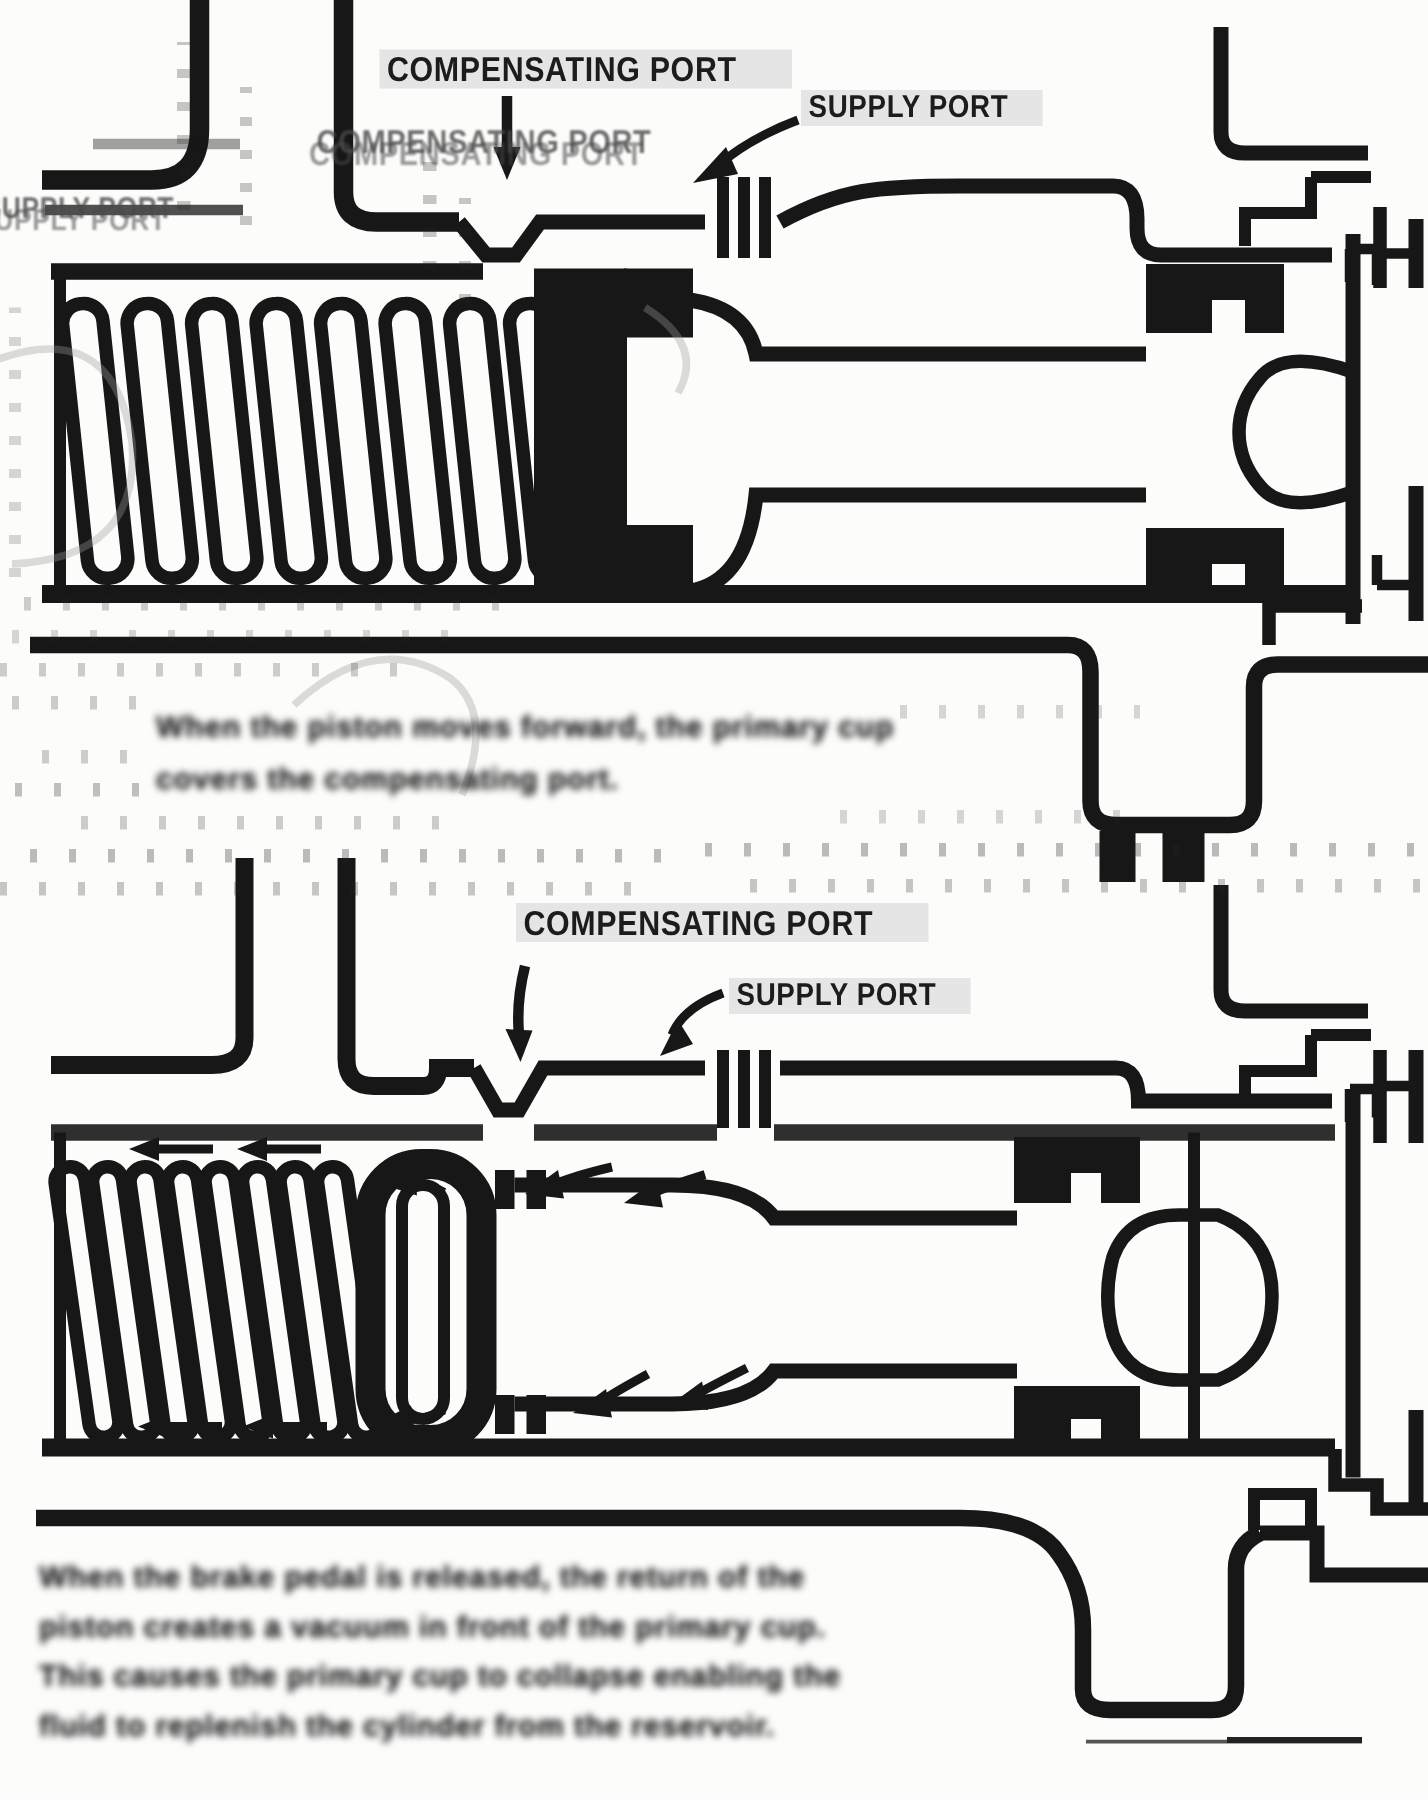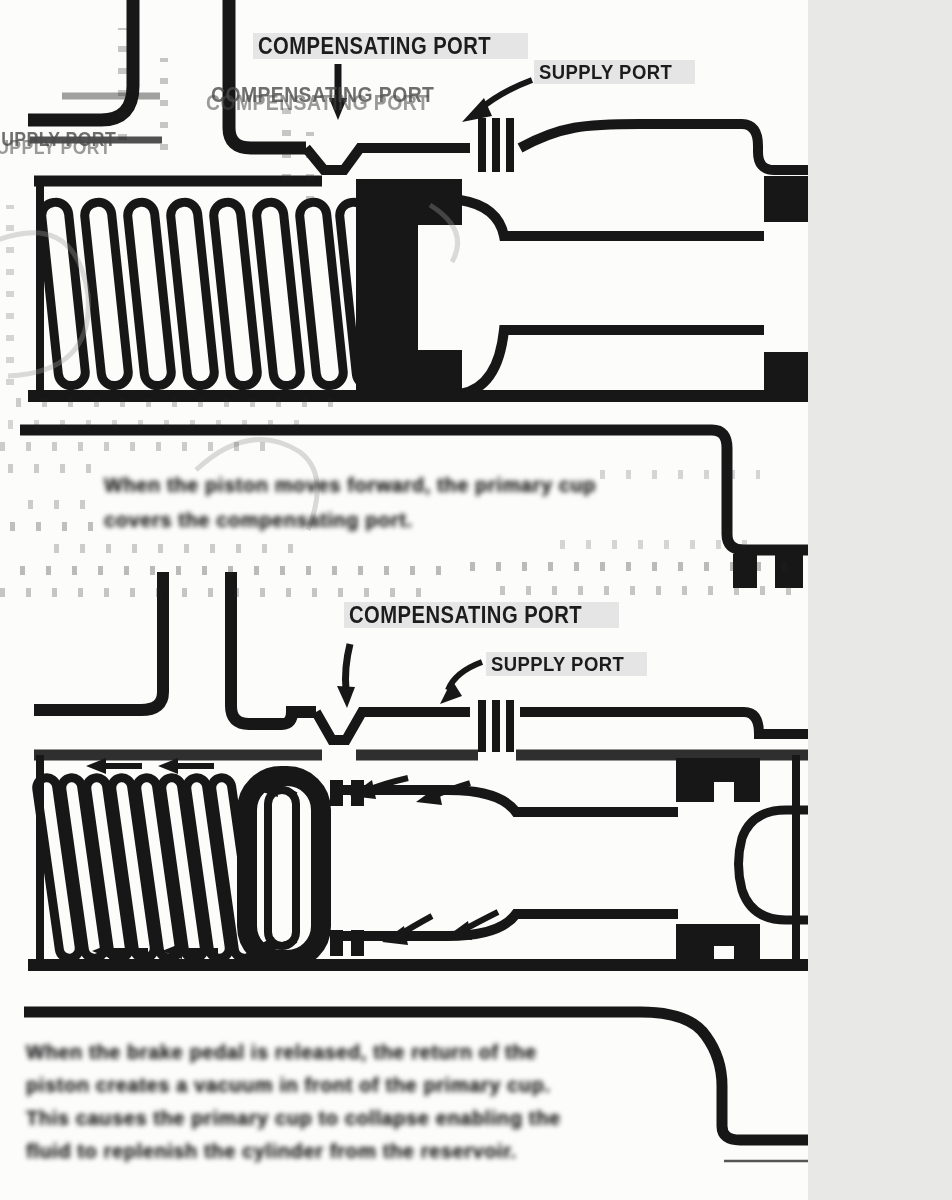--- a/index.html
+++ b/index.html
@@ -1,16 +1,16 @@
 <!DOCTYPE html>
 <html><head>
 <meta charset="utf-8">
 <style>
   html,body{margin:0;padding:0;background:#e8e8e6;}
-  #page{position:relative;width:808px;height:1200px;background:#fcfcfb;overflow:hidden;
+  #page{position:relative;width:952px;height:1200px;background:#fcfcfb;overflow:hidden;
         font-family:"Liberation Sans",sans-serif;color:#171717;}
   svg{position:absolute;left:0;top:0;}
   .lbl{position:absolute;font-weight:bold;color:#1c1c1c;white-space:nowrap;
        background:rgba(150,150,150,.22);padding:1px 5px;line-height:1.05;}
   .lbl .sq{display:inline-block;transform:scaleX(.88);transform-origin:left center;letter-spacing:.5px;}
   .ghost{background:none;color:#4a4a4a;filter:blur(.6px);}
   .ghost2{position:absolute;left:0;top:9px;opacity:.55;}
   .ghost1{position:relative;opacity:.8;}
   .cap{position:absolute;font-weight:bold;color:#2e2e2e;filter:blur(2.4px) contrast(1.2);
        letter-spacing:.6px;text-shadow:0 0 1px #444;}

